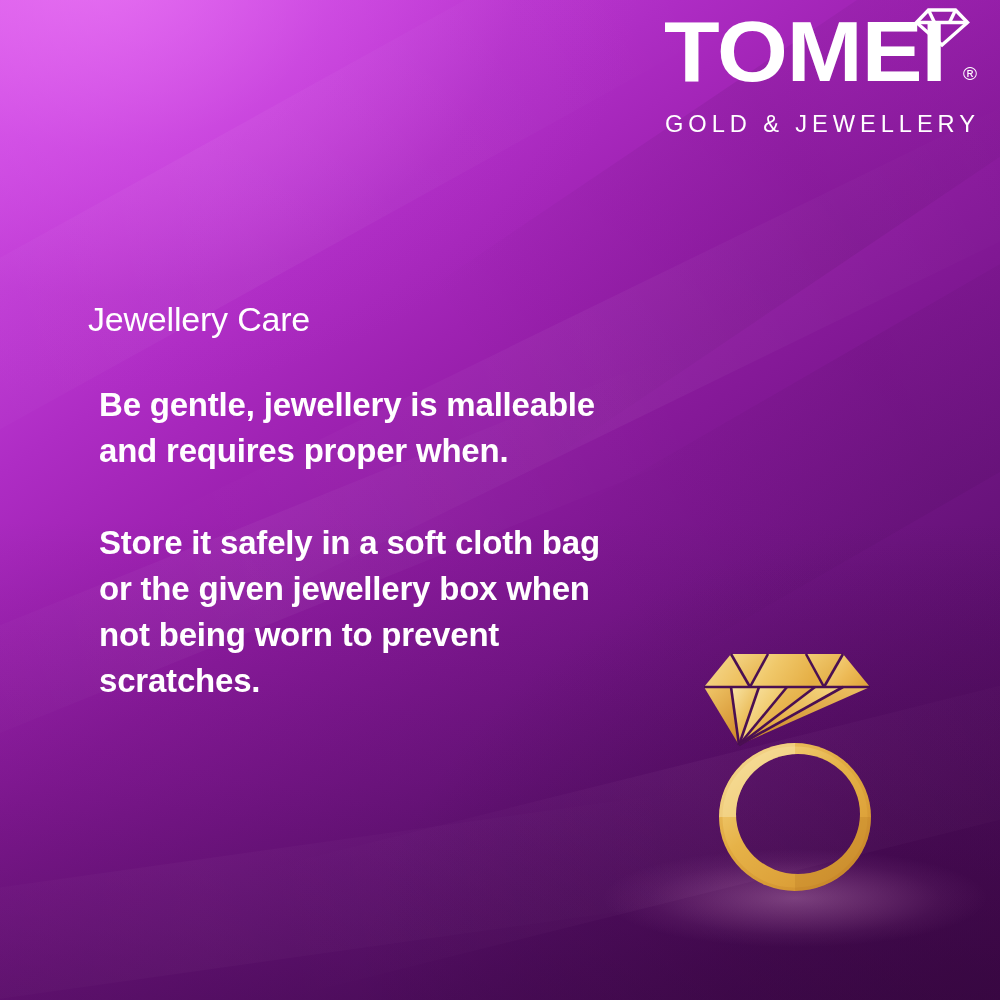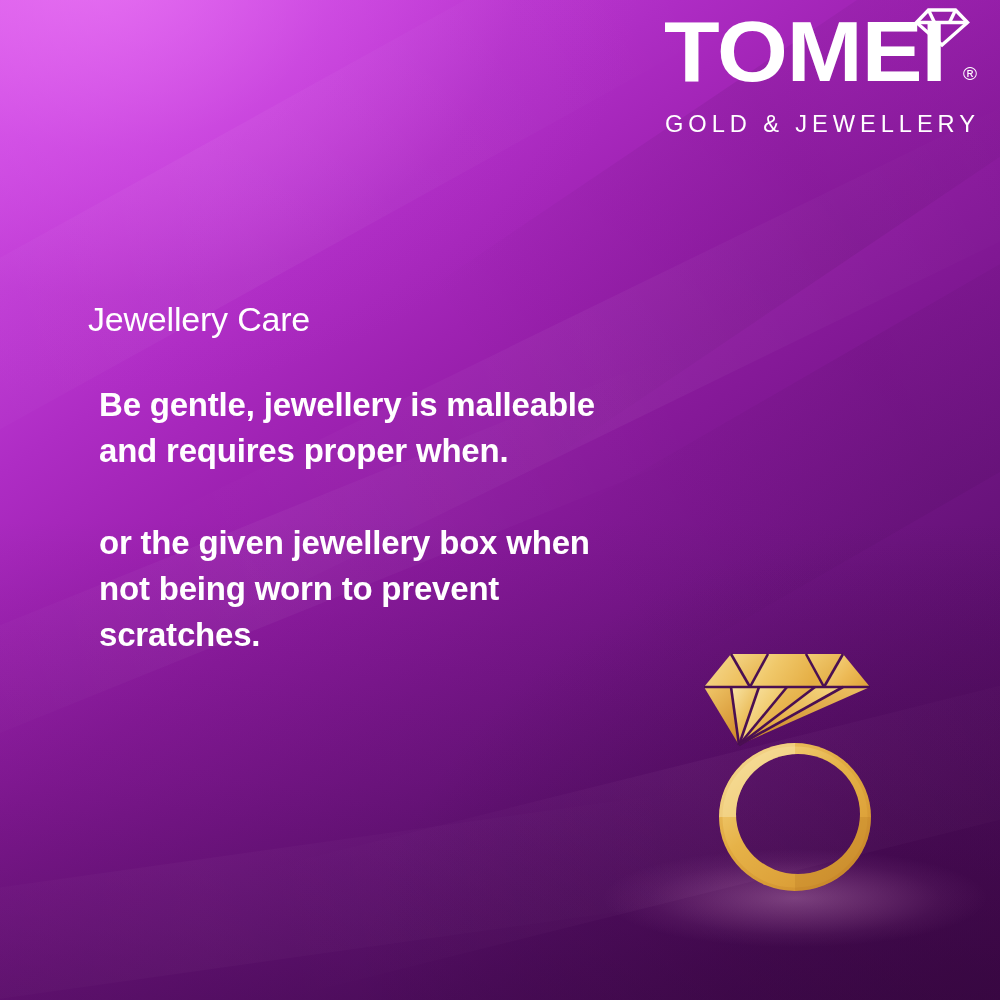--- a/index.html
+++ b/index.html
@@ -228,20 +228,21 @@
   </div>
 
   <div class="headline">Jewellery Care</div>
 
   <div class="body-block p1">
     <div class="body-line">Be gentle, jewellery is malleable</div>
     <div class="body-line">and requires proper when.</div>
   </div>
 
   <div class="body-block p2">
+    <div class="body-line">Store it safely in a soft cloth bag</div>
     <div class="body-line">or the given jewellery box when</div>
     <div class="body-line">not being worn to prevent</div>
     <div class="body-line">scratches.</div>
   </div>
 
   <div class="ring-art">
     <svg width="210" height="260" viewBox="0 0 210 260">
       <defs>
 
         <linearGradient id="gLeftKite" x1="0" y1="0" x2="1" y2="0.5">

